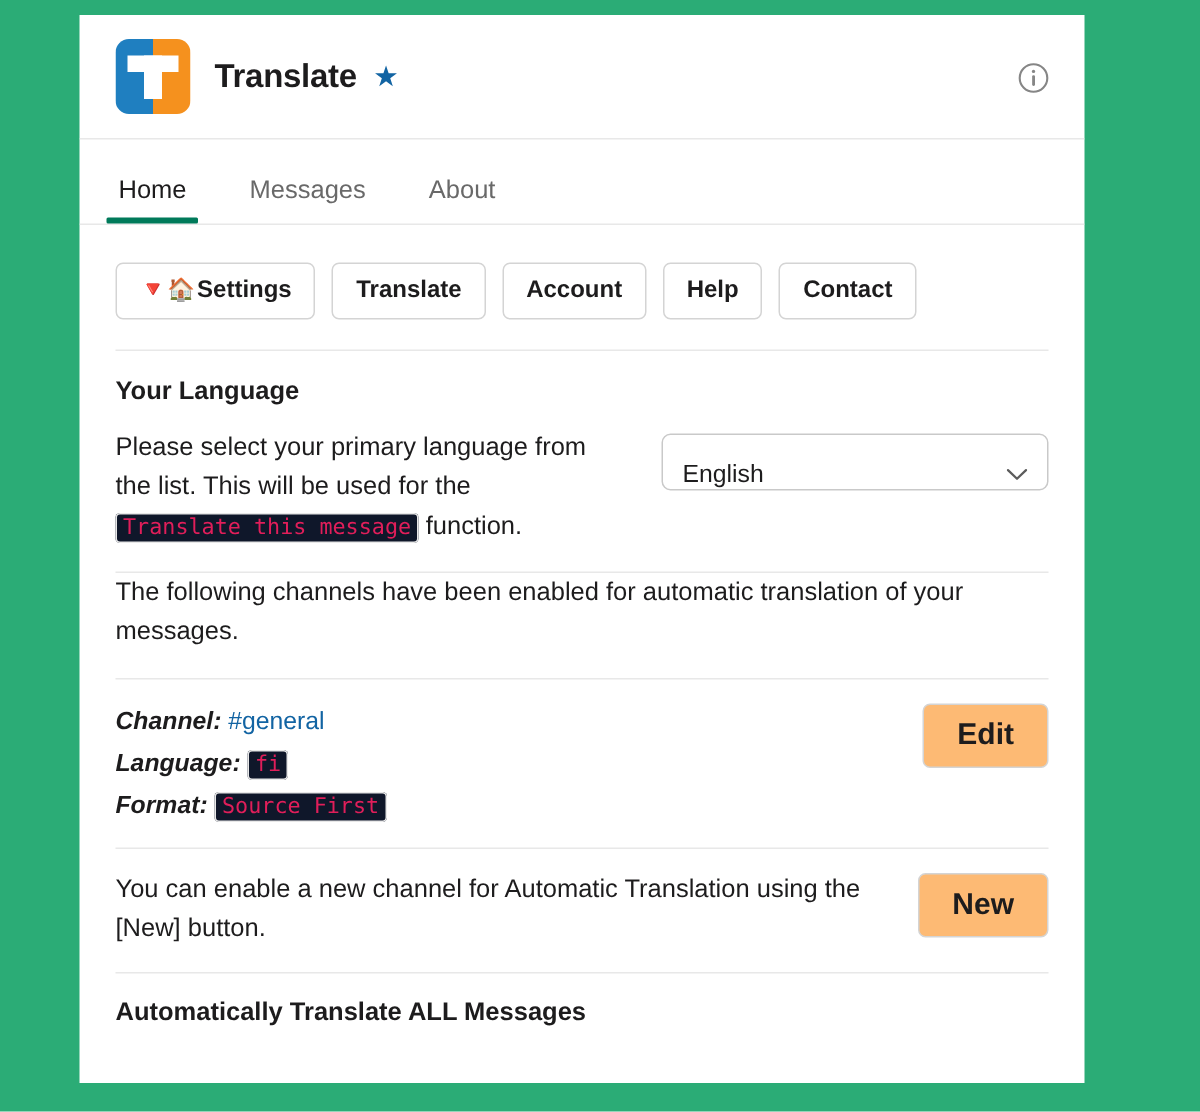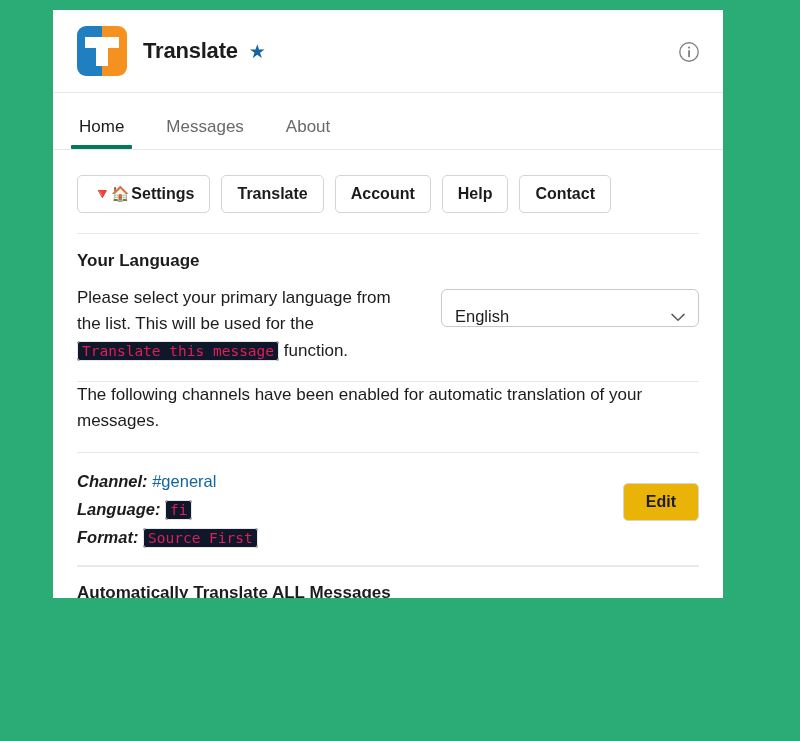--- a/index.html
+++ b/index.html
@@ -12,21 +12,21 @@
     background: #2bac76;
     font-family: "Liberation Sans", sans-serif;
     overflow: hidden;
   }
 
   .app-card {
     position: absolute;
     left: 53px;
     top: 10px;
     width: 670px;
-    height: 588px;
+    height: 712px;
     background: #ffffff;
     overflow: hidden;
   }
 
   
   .app-header {
     height: 82px;
     display: flex;
     align-items: center;
     padding: 0 25px 0 24px;
@@ -240,26 +240,26 @@
     font-style: italic;
     font-weight: bold;
   }
   .link {
     color: #1264a3;
     text-decoration: none;
     cursor: pointer;
   }
   .side-btn {
     flex: none;
-    margin-top: 16px;
+    margin-top: 2px;
     border: 1px solid #d4d4d4;
     border-radius: 5px;
-    background: #eab308;
+    background: #fdba74;
     font-family: "Liberation Sans", sans-serif;
-    font-size: 16px;
+    font-size: 20px;
     font-weight: bold;
     color: #1d1c1d;
     padding: 9px 22px;
     cursor: pointer;
   }
 
   .new-block {
     display: flex;
     align-items: flex-start;
     justify-content: space-between;
@@ -358,19 +358,23 @@
         <div>
           <span class="field-label">Format:</span>
           <span class="code">Source First</span>
         </div>
       </div>
       <button class="side-btn">Edit</button>
     </div>
 
     <div class="divider"></div>
 
+    <div class="new-block">
+      <div class="new-text">You can enable a new channel for Automatic Translation using the [New] button.</div>
+      <button class="side-btn">New</button>
+    </div>
 
     <div class="divider"></div>
 
     <div class="bottom-title">Automatically Translate ALL Messages</div>
 
   </div>
 </div>
 
 </body></html>

